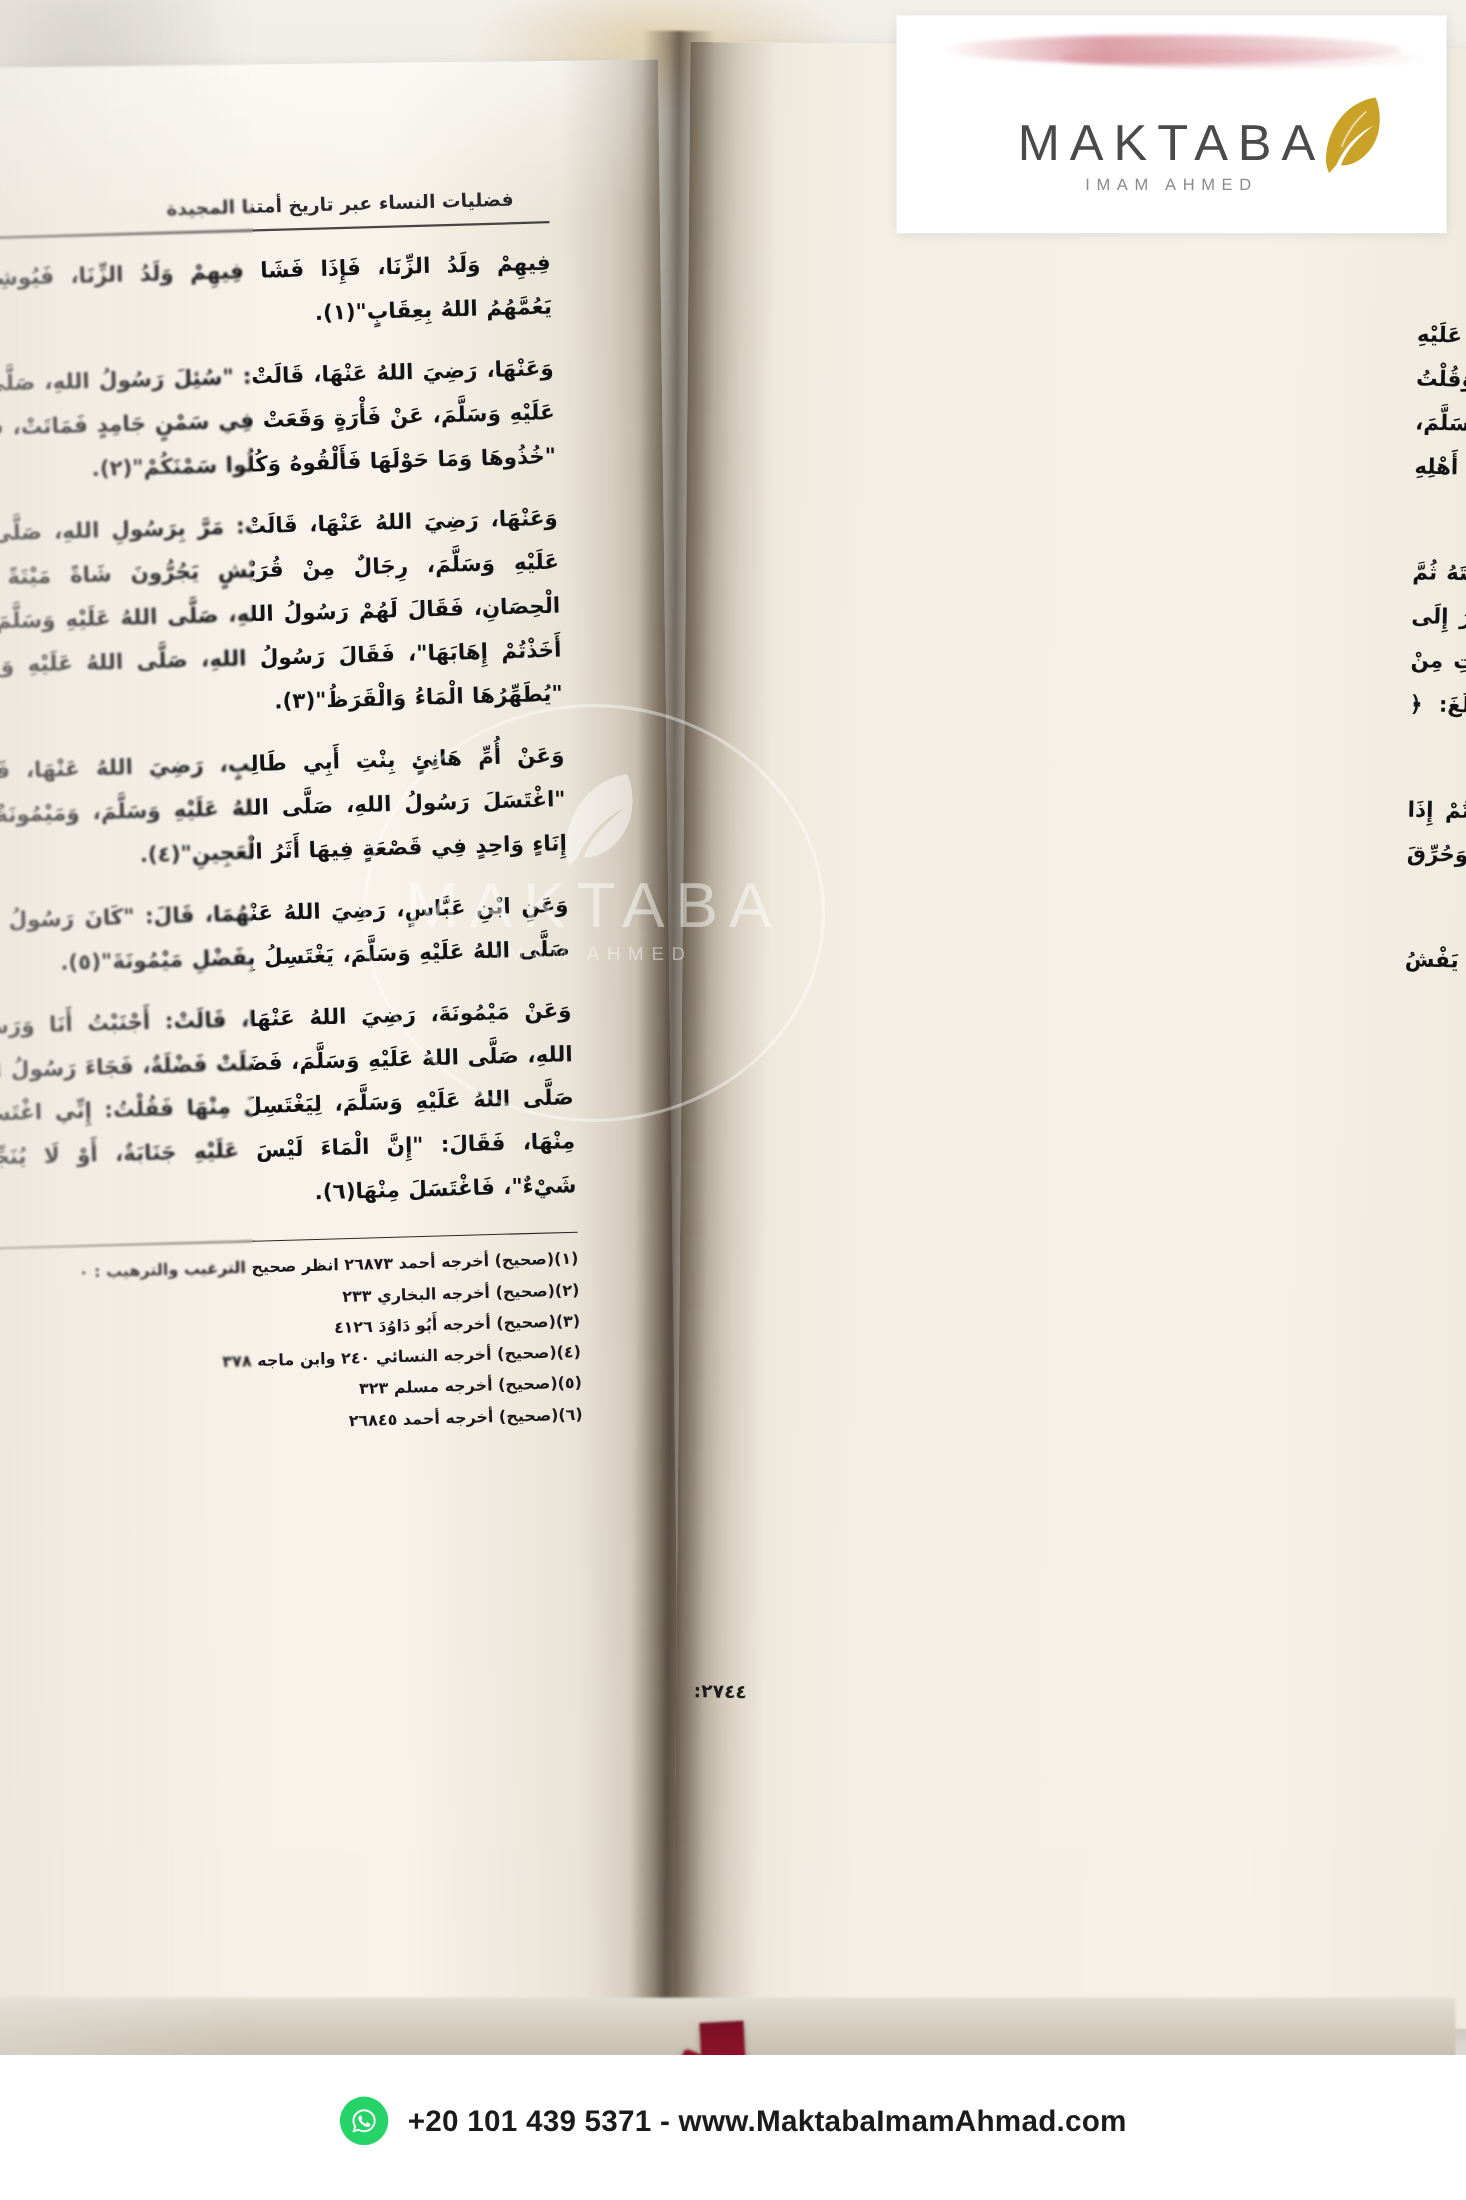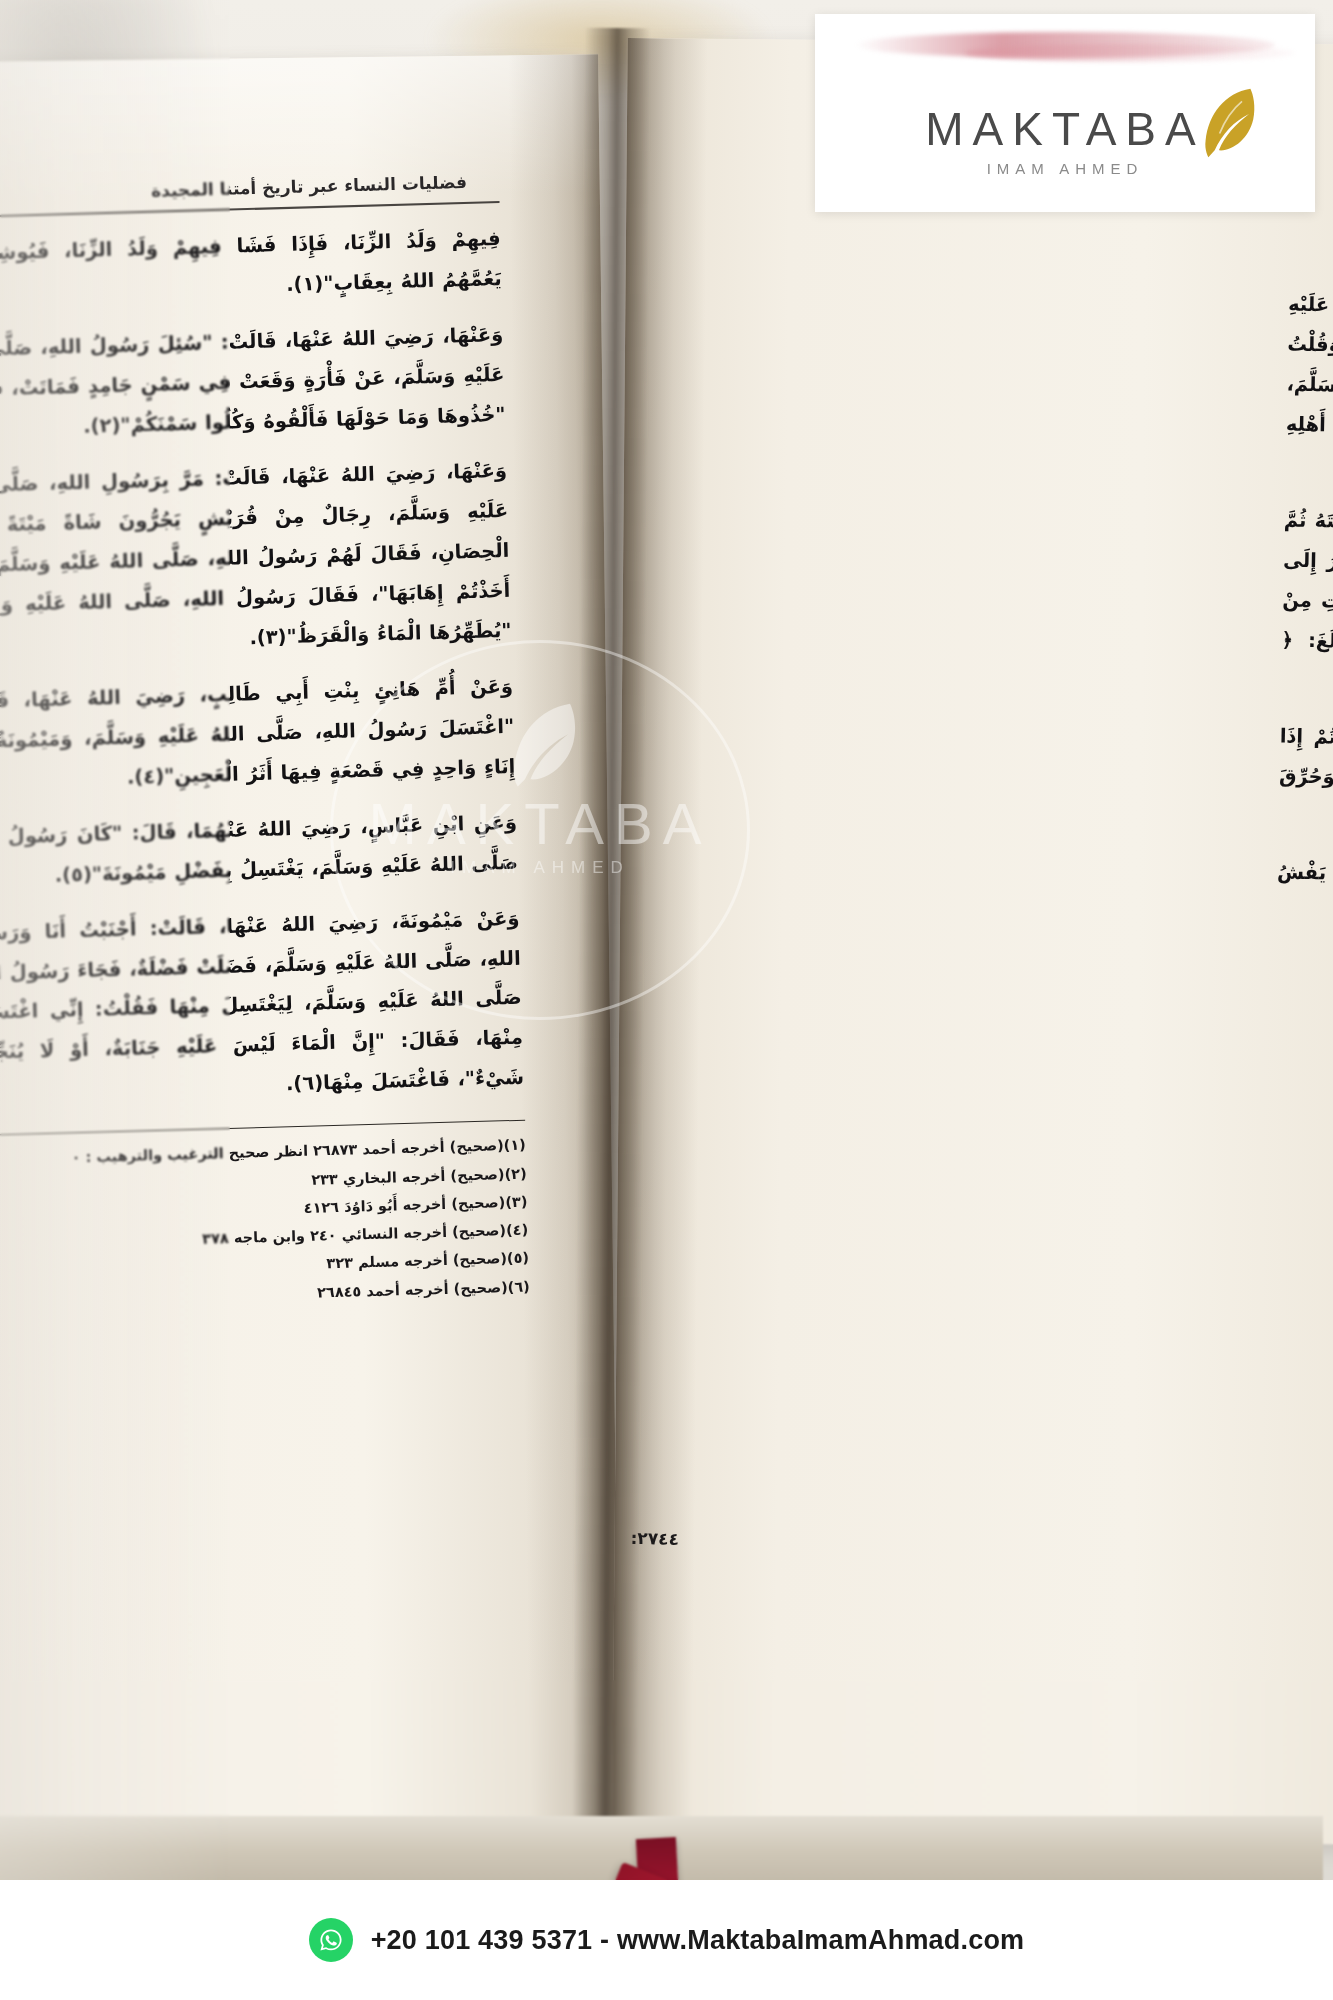--- a/index.html
+++ b/index.html
@@ -325,21 +325,21 @@
   }
   .logo-feather {
     position: absolute;
     right: 52px; top: 70px;
     width: 70px; height: 78px;
   }
 
   
   .footer {
     position: absolute;
-    left: 0; bottom: 0;
+    left: 0; bottom: 12px;
     width: 1333px; height: 120px;
     background: #ffffff;
     display: flex;
     align-items: center;
     justify-content: center;
     gap: 18px;
   }
   .wa-icon {
     width: 44px; height: 44px;
     border-radius: 50%;

